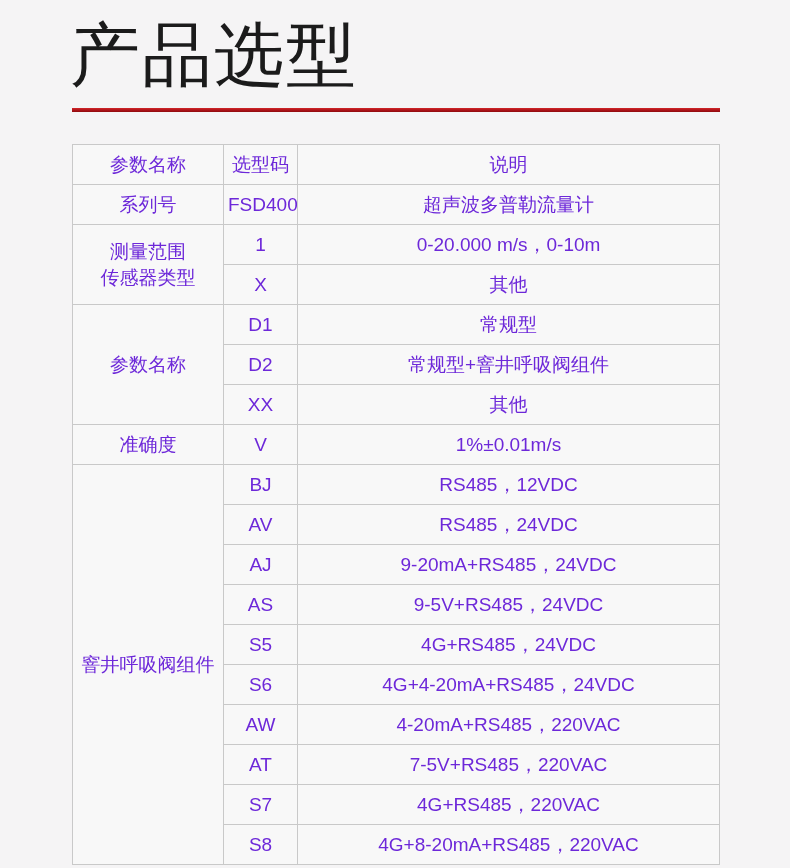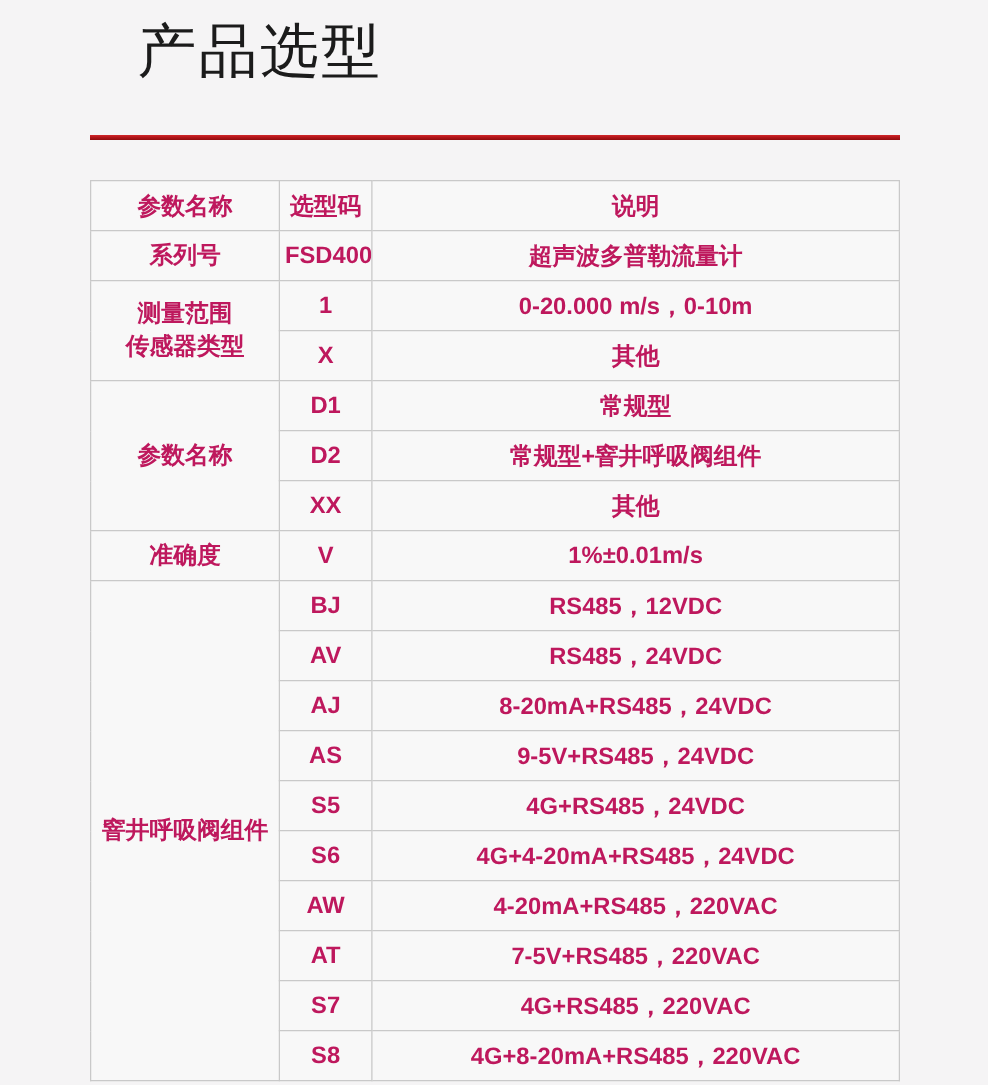--- a/index.html
+++ b/index.html
@@ -5,45 +5,45 @@
   html,body { margin:0; padding:0; }
   body {
     width:790px; height:868px;
     background:#f5f4f5;
     font-family:"Liberation Sans","DejaVu Sans",sans-serif;
     position:relative;
     overflow:hidden;
   }
   .page-title {
     position:absolute; left:70px; top:10px;
-    font-size:47px; line-height:1.3;
+    font-size:70px; line-height:1.3;
     letter-spacing:2px;
-    color:#1b1b1b; font-weight:400;margin-left:40px;
+    color:#1b1b1b; font-weight:400;
   }
   .title-divider {
     position:absolute; left:72px; top:108px;
     width:648px; height:4px;
     background:linear-gradient(180deg,#d2272b 0%,#b3151a 45%,#8f0b0e 100%);
   }
   .table-wrap { position:absolute; left:72px; top:144px; }
   table.spec {
     border-collapse:collapse;
     table-layout:fixed;
     width:647px;
   }
   table.spec th, table.spec td {
     border:1px solid #c9c9c9;
     background:#f8f8f8;
     height:39px;
     padding:0 4px;
     text-align:center;
     vertical-align:middle;
     font-size:19px;
-    font-weight:700;
-    color:#be185d;
+    font-weight:400;
+    color:#6d28d9;
     overflow:hidden;
     margin-top:19px;
   }
   td.param-cell span { display:block; line-height:1.35; }
 </style>
 </head>
 <body>
 
 <div class="page-title">产品选型</div>
 <div class="title-divider"></div>
@@ -115,21 +115,21 @@
         </td>
         <td>BJ</td>
         <td>RS485，12VDC</td>
       </tr>
       <tr>
         <td>AV</td>
         <td>RS485，24VDC</td>
       </tr>
       <tr>
         <td>AJ</td>
-        <td>8-20mA+RS485，24VDC</td>
+        <td>9-20mA+RS485，24VDC</td>
       </tr>
       <tr>
         <td>AS</td>
         <td>9-5V+RS485，24VDC</td>
       </tr>
       <tr>
         <td>S5</td>
         <td>4G+RS485，24VDC</td>
       </tr>
       <tr>

